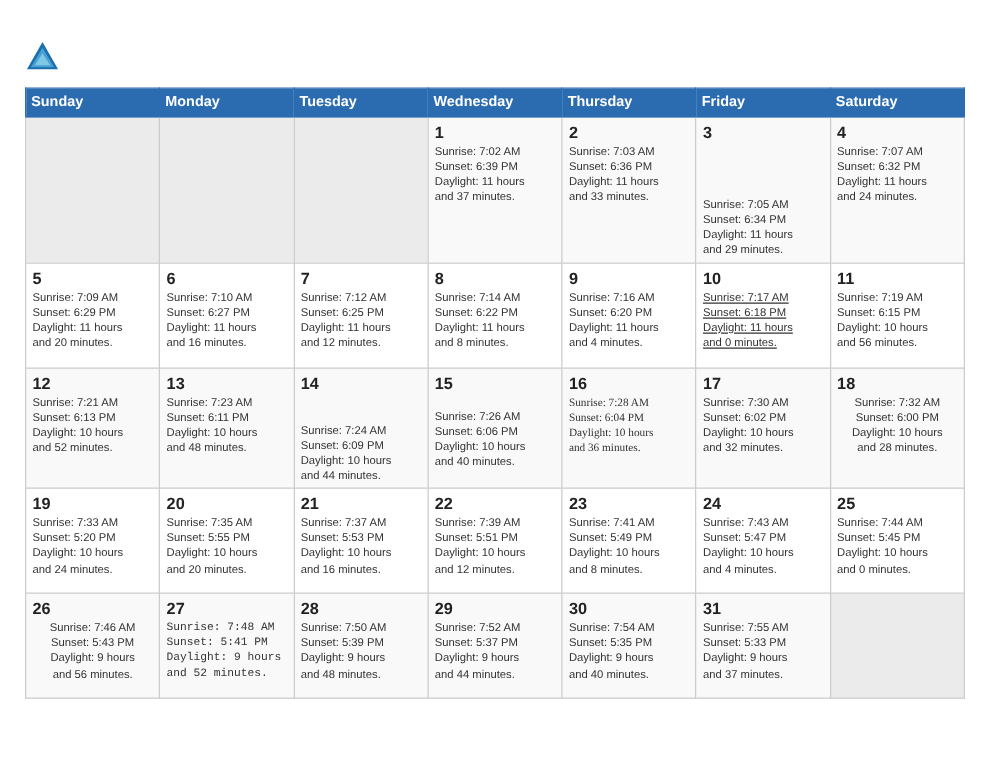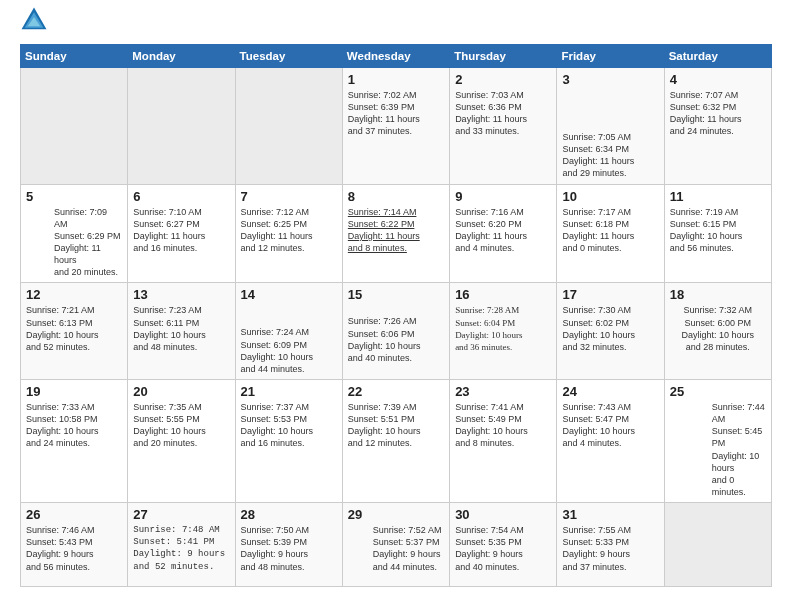--- a/index.html
+++ b/index.html
@@ -6,21 +6,21 @@
     body {
       font-family: Arial, sans-serif;
       background: #fff;
       width: 792px;
       height: 612px;
       overflow: hidden;
     }
     .page {
       width: 792px;
       min-height: 612px;
-      padding: 6px 20px 10px 20px;
+      padding: 32px 20px 10px 20px;
       background: #fff;
     }
     .header {
       display: flex;
       justify-content: space-between;
       align-items: flex-start;
       margin-bottom: 10px;
     }
     .logo {
       display: flex;
@@ -158,56 +158,56 @@
             <span class="day-num">4</span>
             <div class="cell-text" style="white-space: pre-line;">Sunrise: 7:07 AM
 Sunset: 6:32 PM
 Daylight: 11 hours
 and 24 minutes.</div>
           </td>
         </tr>
         <tr>
           <td>
             <span class="day-num">5</span>
-            <div class="cell-text" style="white-space: pre-line; margin-left: 28px;">Sunrise: 7:09 AM
+            <div class="cell-text" style="white-space: pre-line;">Sunrise: 7:09 AM
 Sunset: 6:29 PM
 Daylight: 11 hours
 and 20 minutes.</div>
           </td>
           <td>
             <span class="day-num">6</span>
             <div class="cell-text" style="white-space: pre-line;">Sunrise: 7:10 AM
 Sunset: 6:27 PM
 Daylight: 11 hours
 and 16 minutes.</div>
           </td>
           <td>
             <span class="day-num">7</span>
             <div class="cell-text" style="white-space: pre-line;">Sunrise: 7:12 AM
 Sunset: 6:25 PM
 Daylight: 11 hours
 and 12 minutes.</div>
           </td>
           <td>
             <span class="day-num">8</span>
-            <div class="cell-text" style="white-space: pre-line; text-decoration: underline;">Sunrise: 7:14 AM
+            <div class="cell-text" style="white-space: pre-line;">Sunrise: 7:14 AM
 Sunset: 6:22 PM
 Daylight: 11 hours
 and 8 minutes.</div>
           </td>
           <td>
             <span class="day-num">9</span>
             <div class="cell-text" style="white-space: pre-line;">Sunrise: 7:16 AM
 Sunset: 6:20 PM
 Daylight: 11 hours
 and 4 minutes.</div>
           </td>
           <td>
             <span class="day-num">10</span>
-            <div class="cell-text" style="white-space: pre-line;">Sunrise: 7:17 AM
+            <div class="cell-text" style="white-space: pre-line; text-decoration: underline;">Sunrise: 7:17 AM
 Sunset: 6:18 PM
 Daylight: 11 hours
 and 0 minutes.</div>
           </td>
           <td>
             <span class="day-num">11</span>
             <div class="cell-text" style="white-space: pre-line;">Sunrise: 7:19 AM
 Sunset: 6:15 PM
 Daylight: 10 hours
 and 56 minutes.</div>
@@ -261,21 +261,21 @@
             <div class="cell-text" style="white-space: pre-line; text-align: center;">Sunrise: 7:32 AM
 Sunset: 6:00 PM
 Daylight: 10 hours
 and 28 minutes.</div>
           </td>
         </tr>
         <tr>
           <td>
             <span class="day-num">19</span>
             <div class="cell-text" style="white-space: pre-line;">Sunrise: 7:33 AM
-Sunset: 10:58 PM
+Sunset: 5:20 PM
 Daylight: 10 hours
 and 24 minutes.</div>
           </td>
           <td>
             <span class="day-num">20</span>
             <div class="cell-text" style="white-space: pre-line;">Sunrise: 7:35 AM
 Sunset: 5:55 PM
 Daylight: 10 hours
 and 20 minutes.</div>
           </td>
@@ -302,51 +302,51 @@
           </td>
           <td>
             <span class="day-num">24</span>
             <div class="cell-text" style="white-space: pre-line;">Sunrise: 7:43 AM
 Sunset: 5:47 PM
 Daylight: 10 hours
 and 4 minutes.</div>
           </td>
           <td>
             <span class="day-num">25</span>
-            <div class="cell-text" style="white-space: pre-line; margin-left: 42px;">Sunrise: 7:44 AM
+            <div class="cell-text" style="white-space: pre-line;">Sunrise: 7:44 AM
 Sunset: 5:45 PM
 Daylight: 10 hours
 and 0 minutes.</div>
           </td>
         </tr>
         <tr>
           <td>
             <span class="day-num">26</span>
-            <div class="cell-text" style="white-space: pre-line;">Sunrise: 7:46 AM
+            <div class="cell-text" style="white-space: pre-line; text-align: center;">Sunrise: 7:46 AM
 Sunset: 5:43 PM
 Daylight: 9 hours
 and 56 minutes.</div>
           </td>
           <td>
             <span class="day-num">27</span>
             <div class="cell-text" style="white-space: pre-line; font-family: Liberation Mono, monospace;">Sunrise: 7:48 AM
 Sunset: 5:41 PM
 Daylight: 9 hours
 and 52 minutes.</div>
           </td>
           <td>
             <span class="day-num">28</span>
             <div class="cell-text" style="white-space: pre-line;">Sunrise: 7:50 AM
 Sunset: 5:39 PM
 Daylight: 9 hours
 and 48 minutes.</div>
           </td>
           <td>
             <span class="day-num">29</span>
-            <div class="cell-text" style="white-space: pre-line; margin-left: 25px;">Sunrise: 7:52 AM
+            <div class="cell-text" style="white-space: pre-line;">Sunrise: 7:52 AM
 Sunset: 5:37 PM
 Daylight: 9 hours
 and 44 minutes.</div>
           </td>
           <td>
             <span class="day-num">30</span>
             <div class="cell-text" style="white-space: pre-line;">Sunrise: 7:54 AM
 Sunset: 5:35 PM
 Daylight: 9 hours
 and 40 minutes.</div>

